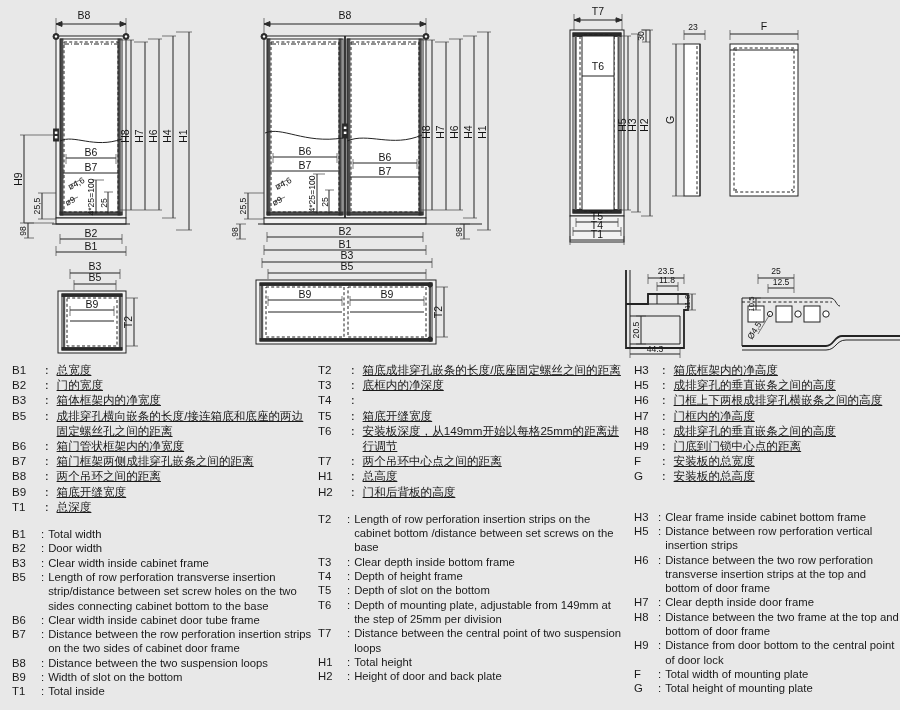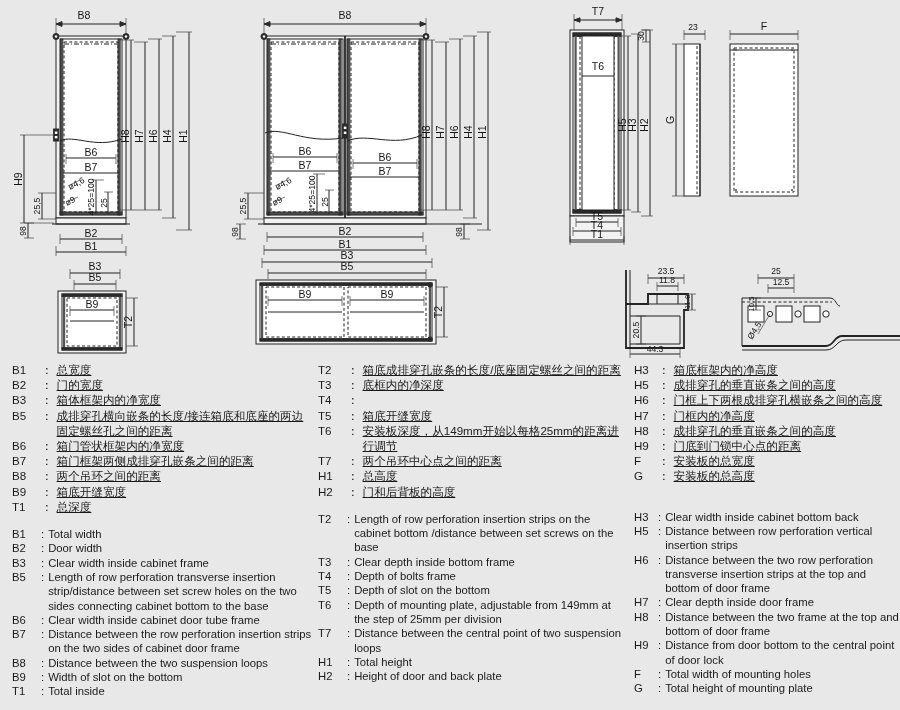--- a/index.html
+++ b/index.html
@@ -748,21 +748,21 @@
           <span class="desc">Length of row perforation insertion strips on the cabinet bottom /distance between set screws on the base</span>
         </div>
       <div class="entry">
           <span class="key">T3</span>
           <span class="sep">:</span>
           <span class="desc">Clear depth inside bottom frame</span>
         </div>
       <div class="entry">
           <span class="key">T4</span>
           <span class="sep">:</span>
-          <span class="desc">Depth of bolts frame</span>
+          <span class="desc">Depth of height frame</span>
         </div>
       <div class="entry">
           <span class="key">T5</span>
           <span class="sep">:</span>
           <span class="desc">Depth of slot on the bottom</span>
         </div>
       <div class="entry">
           <span class="key">T6</span>
           <span class="sep">:</span>
           <span class="desc">Depth of mounting plate, adjustable from 149mm at the step of 25mm per division</span>
@@ -826,21 +826,21 @@
           <span class="key">G</span>
           <span class="sep">：</span>
           <span class="desc">安装板的总高度</span>
         </div>
     </div>
     <div class="gap" style="height:26px"></div>
     <div class="block en">
       <div class="entry">
           <span class="key">H3</span>
           <span class="sep">:</span>
-          <span class="desc">Clear width inside cabinet bottom back</span>
+          <span class="desc">Clear frame inside cabinet bottom frame</span>
         </div>
       <div class="entry">
           <span class="key">H5</span>
           <span class="sep">:</span>
           <span class="desc">Distance between row perforation vertical insertion strips</span>
         </div>
       <div class="entry">
           <span class="key">H6</span>
           <span class="sep">:</span>
           <span class="desc">Distance between the two row perforation transverse insertion strips at the top and bottom of door frame</span>
@@ -856,21 +856,21 @@
           <span class="desc">Distance between the two frame at the top and bottom of door frame</span>
         </div>
       <div class="entry">
           <span class="key">H9</span>
           <span class="sep">:</span>
           <span class="desc">Distance from door bottom to the central point of door lock</span>
         </div>
       <div class="entry">
           <span class="key">F</span>
           <span class="sep">:</span>
-          <span class="desc">Total width of mounting holes</span>
+          <span class="desc">Total width of mounting plate</span>
         </div>
       <div class="entry">
           <span class="key">G</span>
           <span class="sep">:</span>
           <span class="desc">Total height of mounting plate</span>
         </div>
     </div>
   </div>
 
 </div>

